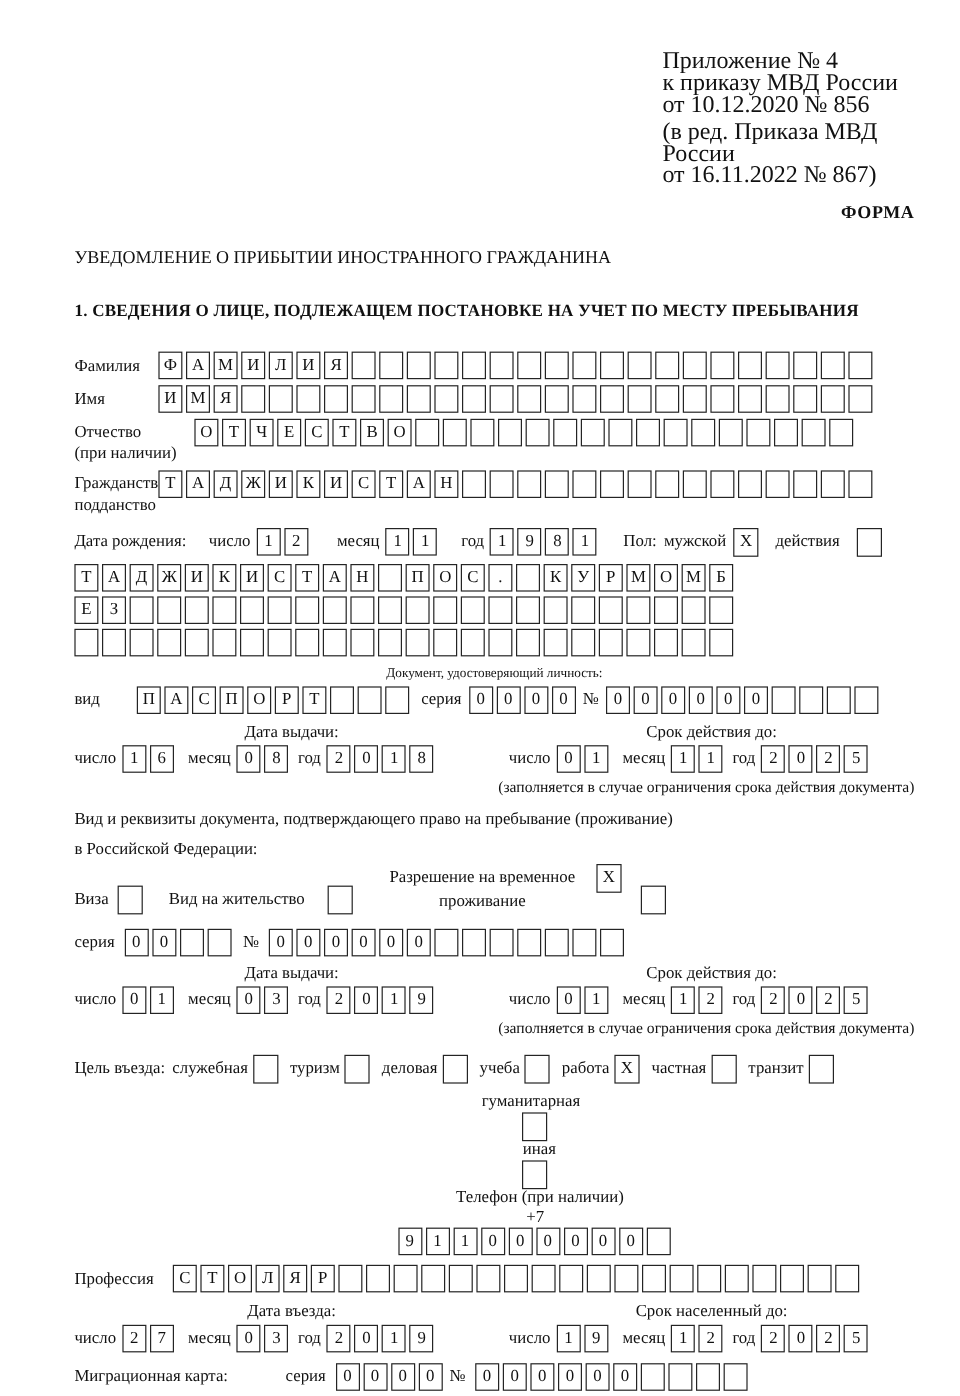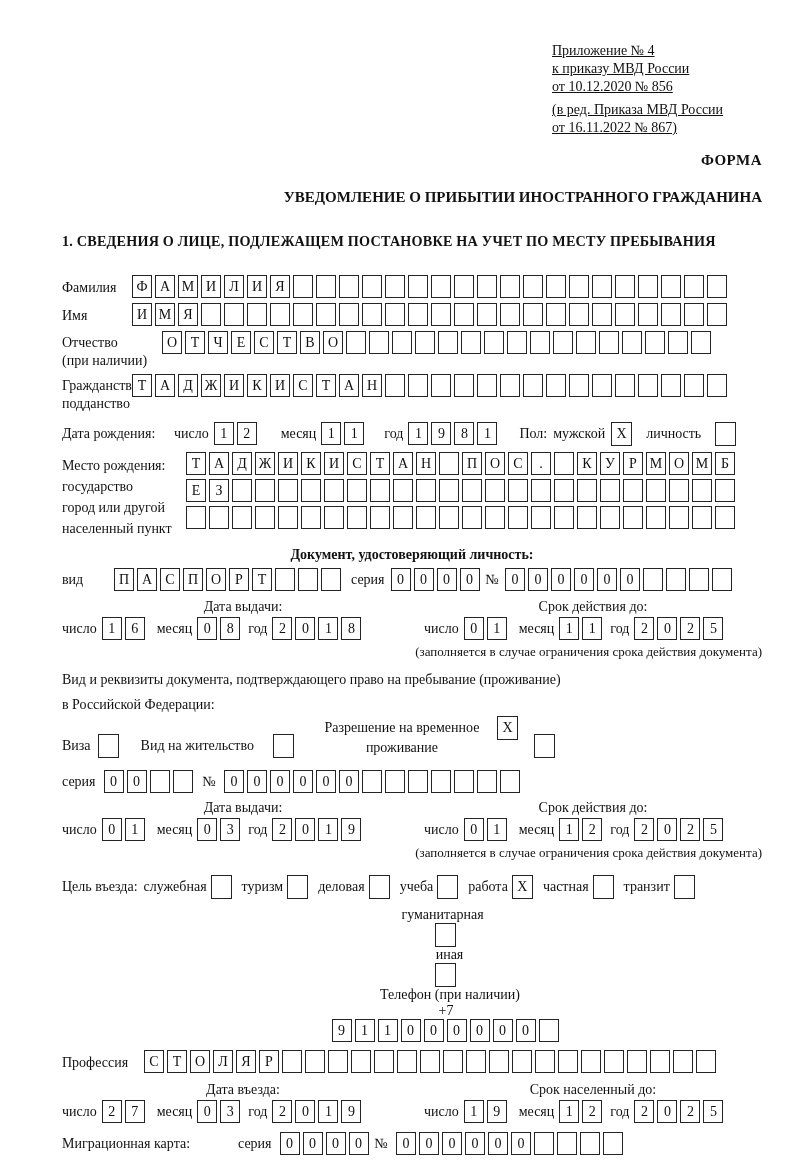--- a/index.html
+++ b/index.html
@@ -5,24 +5,24 @@
   html,body { margin:0; padding:0; background:#fff; }
   body {
     width:800px; height:1163px;
     font-family:"Liberation Serif","DejaVu Serif",serif;
     color:#111; font-size:14px;
     overflow:hidden;
   }
   .page { box-sizing:border-box; width:800px; height:1163px; padding:42px 38px 0 62px; }
 
   
-  .annex { margin-left:auto; width:210px; font-size:14px; line-height:18px;text-decoration:underline; }
+  .annex { margin-left:auto; width:210px; font-size:20px; line-height:18px; }
   .annex .amend { margin-top:5px; }
   .forma { text-align:right; font-weight:bold; font-size:15px; margin-top:15px; letter-spacing:.5px; }
-  .title { text-align:right; font-weight:bold; font-size:15px; line-height:22px; margin-top:17px; }
+  .title { text-align:left; font-weight:normal; font-size:15px; line-height:22px; margin-top:17px; }
   .blank { display:inline-block; width:82px; border-bottom:2.2px solid #333; margin-left:12px; vertical-align:baseline; }
   .sec1 { font-weight:bold; font-size:14.2px; margin-top:25px; letter-spacing:.2px; }
 
   
   .frow { display:flex; align-items:flex-start; margin-top:3px; }
   .flabel { flex-shrink:0; line-height:25px; }
   .flabel.two { line-height:18px; padding-top:3px; }
   .cellrow { display:flex; gap:3px; flex-shrink:0; }
   .cell {
     box-sizing:content-box; width:18px; height:21px;
@@ -44,21 +44,21 @@
   .dhead .dh-right { flex:1; text-align:center; }
   .drow { display:flex; align-items:center; margin-top:2px; }
   .drow .dcol-left { width:362px; display:flex; align-items:center; }
   .drow .dcol-right { flex:1; display:flex; align-items:center; }
   .dgroup { display:flex; align-items:center; }
   .dgroup .lbl { margin-right:5px; }
   .dgroup .cellrow { margin-right:12px; }
   .note { text-align:right; font-size:13px; margin-top:4px; }
 
   
-  .doc-title { text-align:center; font-weight:bold; font-size:14px; margin-top:8px; }
+  .doc-title { text-align:center; font-weight:normal; font-size:11px; margin-top:8px; }
   .intro { margin-top:10px; line-height:19px; }
   .intro2 { margin-top:8px; }
 
   
   .opts { display:flex; align-items:flex-end; margin-top:3px; }
   .opt { display:flex; align-items:flex-start; }
   .opt .olabel { line-height:24px; margin-right:7px; }
   .opt .olabel.center { text-align:center; line-height:20px; padding-top:2px; }
   .w172 { width:176px; } .w178 { width:178px; }
 
@@ -246,31 +246,25 @@
       <span class="cellrow">
           <span class="cell">1</span>
           <span class="cell">9</span>
           <span class="cell">8</span>
           <span class="cell">1</span>
         </span>
     </div>
     <span class="gap10">Пол:</span>
     <span class="gap6">мужской</span>
     <span class="cbox gap6">X</span>
-    <span class="gap14">личность</span>
+    <span class="gap14">действия</span>
     <span class="cbox gap14"></span>
   </div>
 
   <div class="frow" style="margin-top:6px">
-    <div class="flabel two" style="width:124px; line-height:21px">
-      <div>Место рождения:</div>
-      <div>государство</div>
-      <div>город или другой</div>
-      <div>населенный пункт</div>
-    </div>
     <div>
       <div class="cellrow" style="margin-bottom:4px">
           <span class="cell">Т</span>
           <span class="cell">А</span>
           <span class="cell">Д</span>
           <span class="cell">Ж</span>
           <span class="cell">И</span>
           <span class="cell">К</span>
           <span class="cell">И</span>
           <span class="cell">С</span>

